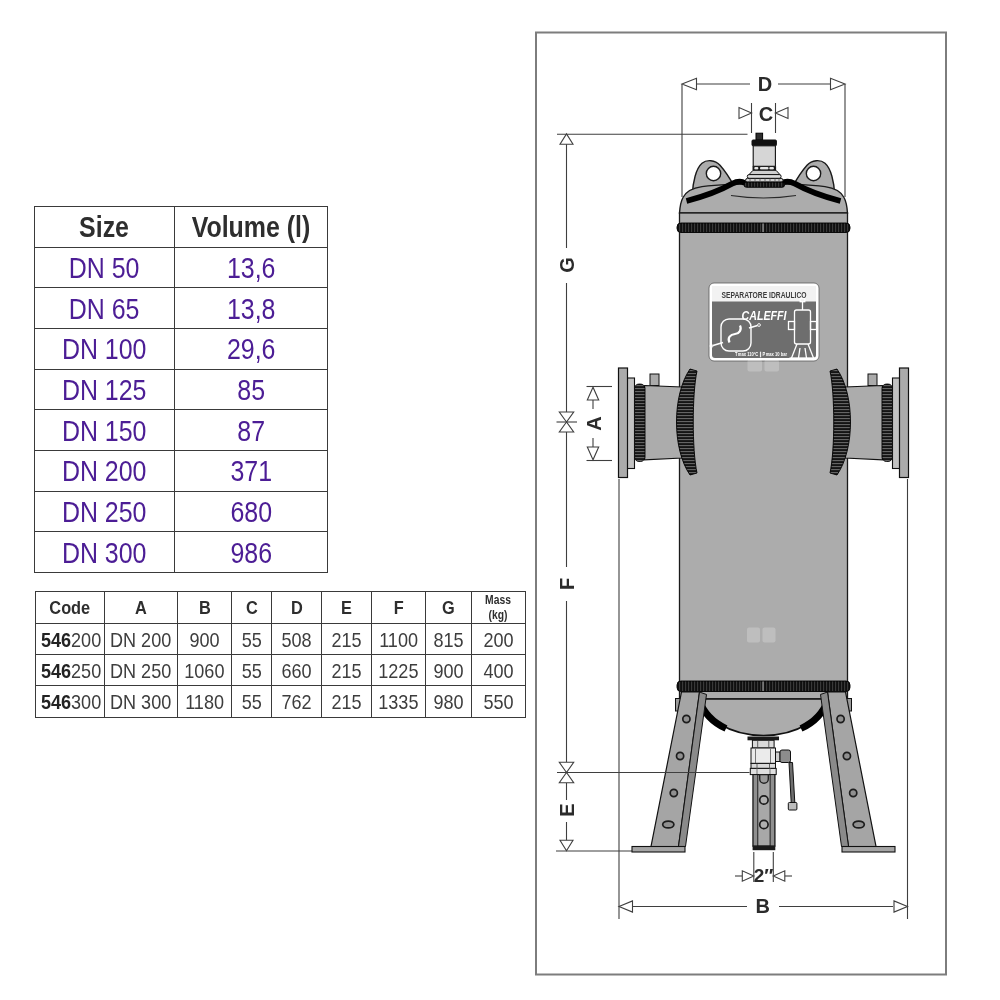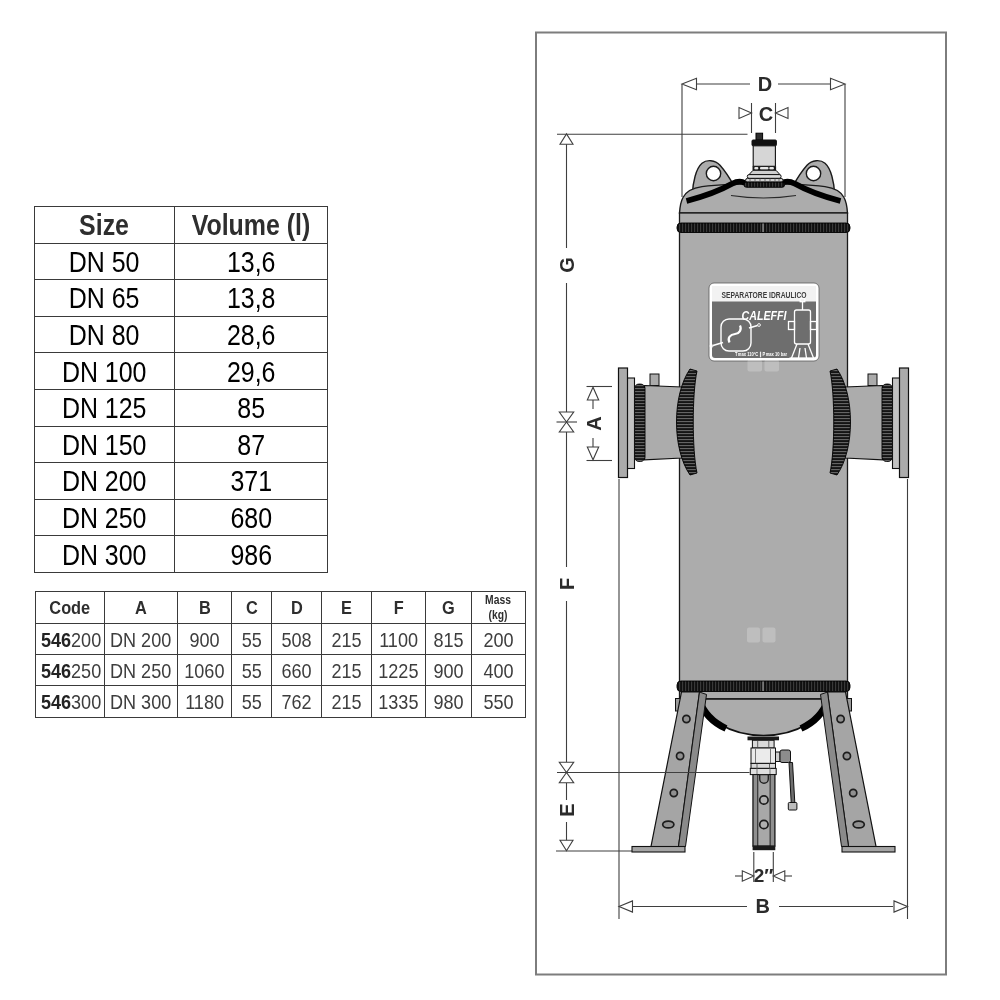--- a/index.html
+++ b/index.html
@@ -1,21 +1,21 @@
 <!DOCTYPE html>
 <html><head>
 <meta charset="utf-8">
 <style>
   html,body{margin:0;padding:0;background:#ffffff;}
   #page{position:relative;width:1000px;height:1000px;background:#ffffff;overflow:hidden;
         font-family:"Liberation Sans", sans-serif;}
   table{border-collapse:collapse;position:absolute;table-layout:fixed;}
   #t1{left:34px;top:206px;width:294px;height:367px;}
   #t1 td{border:1.6px solid #3a3a3a;text-align:center;vertical-align:middle;
-         font-size:29px;color:#000000;padding:2px 0 0 0;}
+         font-size:29px;color:#4c1d95;padding:2px 0 0 0;}
   #t1 tr{height:36.6px;}
   #t1 .hd{font-weight:bold;color:#2e2e2e;margin-top:12px;}
   #t2{left:35px;top:591px;width:481px;height:125px;}
   #t2 td{border:1.5px solid #3a3a3a;text-align:center;vertical-align:middle;
          font-size:21px;color:#3d3d3d;padding:1px 0 0 0;}
   #t2 tr{height:31.2px;}
   #t2 .hd{font-weight:bold;font-size:19px;color:#2e2e2e;}
   #t2 .mass{font-size:12px;line-height:15px;}
   b.cd{font-weight:bold;color:#222;}
   td>span{display:inline-block;transform:scaleX(0.86);transform-origin:50% 50%;white-space:nowrap;}
@@ -30,24 +30,20 @@
           <td class="hd" style="width:139px"><span>Size</span></td>
           <td class="hd"><span>Volume (l)</span></td>
         </tr>
     <tr>
           <td><span>DN 50</span></td>
           <td><span>13,6</span></td>
         </tr>
     <tr>
           <td><span>DN 65</span></td>
           <td><span>13,8</span></td>
-        </tr>
-    <tr>
-          <td><span>DN 80</span></td>
-          <td><span>28,6</span></td>
         </tr>
     <tr>
           <td><span>DN 100</span></td>
           <td><span>29,6</span></td>
         </tr>
     <tr>
           <td><span>DN 125</span></td>
           <td><span>85</span></td>
         </tr>
     <tr>

